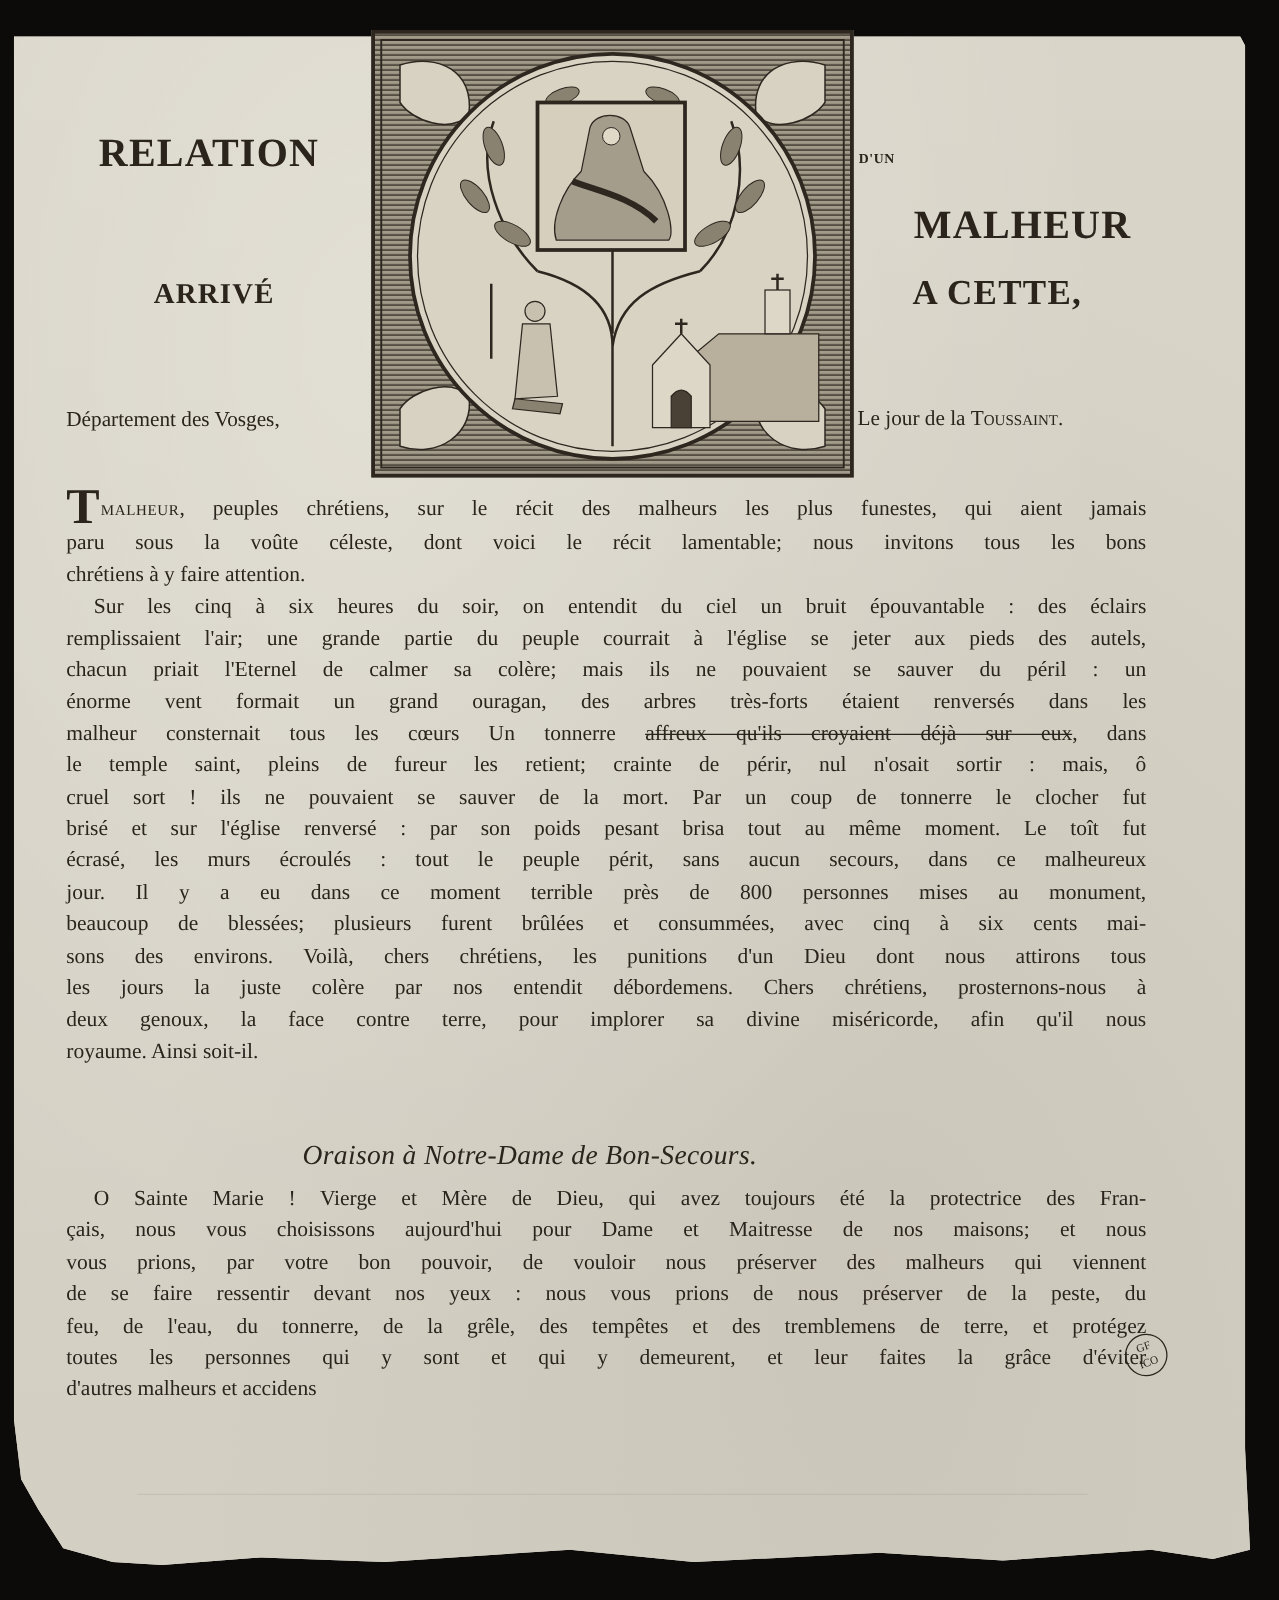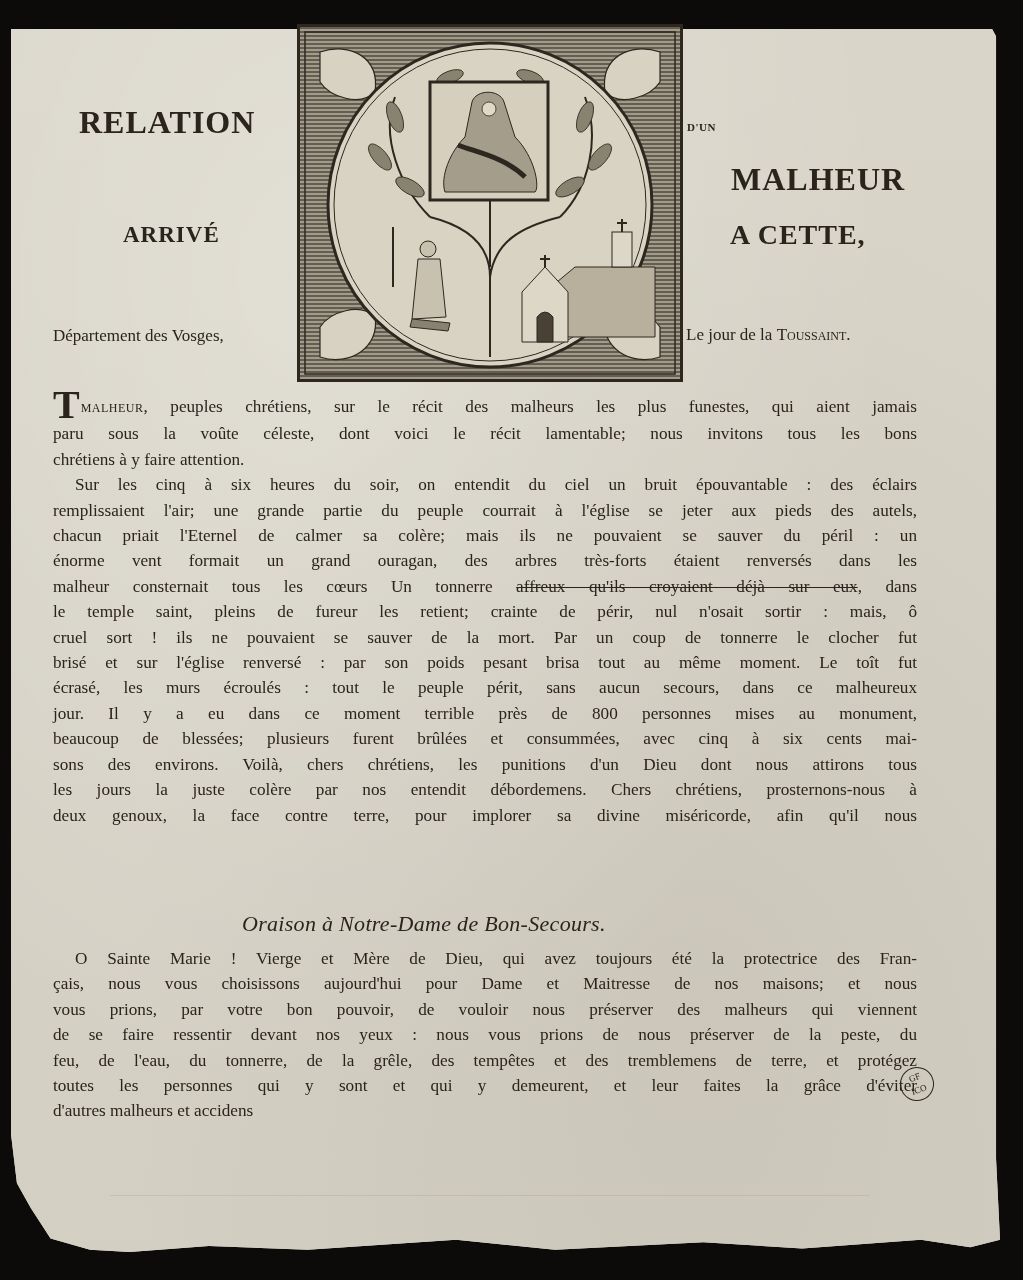--- a/index.html
+++ b/index.html
@@ -150,20 +150,21 @@
   <span class="line">malheur consternait tous les cœurs Un tonnerre <span class="strike">affreux qu'ils croyaient déjà sur eux</span>, dans</span>
   <span class="line">le temple saint, pleins de fureur les retient; crainte de périr, nul n'osait sortir : mais, ô</span>
   <span class="line">cruel sort ! ils ne pouvaient se sauver de la mort. Par un coup de tonnerre le clocher fut</span>
   <span class="line">brisé et sur l'église renversé : par son poids pesant brisa tout au même moment. Le toît fut</span>
   <span class="line">écrasé, les murs écroulés : tout le peuple périt, sans aucun secours, dans ce malheureux</span>
   <span class="line">jour. Il y a eu dans ce moment terrible près de 800 personnes mises au monument,</span>
   <span class="line">beaucoup de blessées; plusieurs furent brûlées et consummées, avec cinq à six cents mai-</span>
   <span class="line">sons des environs. Voilà, chers chrétiens, les punitions d'un Dieu dont nous attirons tous</span>
   <span class="line">les jours la juste colère par nos entendit débordemens. Chers chrétiens, prosternons-nous à</span>
   <span class="line">deux genoux, la face contre terre, pour implorer sa divine miséricorde, afin qu'il nous</span>
+  <span class="line last">royaume. Ainsi soit-il.</span>
 </div>
 
 <div class="ink" id="oraison-title">Oraison à Notre-Dame de Bon-Secours.</div>
 <div class="ink body-text" id="para2">
   <span class="line indent">O Sainte Marie ! Vierge et Mère de Dieu, qui avez toujours été la protectrice des Fran-</span>
   <span class="line">çais, nous vous choisissons aujourd'hui pour Dame et Maitresse de nos maisons; et nous</span>
   <span class="line">vous prions, par votre bon pouvoir, de vouloir nous préserver des malheurs qui viennent</span>
   <span class="line">de se faire ressentir devant nos yeux : nous vous prions de nous préserver de la peste, du</span>
   <span class="line">feu, de l'eau, du tonnerre, de la grêle, des tempêtes et des tremblemens de terre, et protégez</span>
   <span class="line">toutes les personnes qui y sont et qui y demeurent, et leur faites la grâce d'éviter</span>

